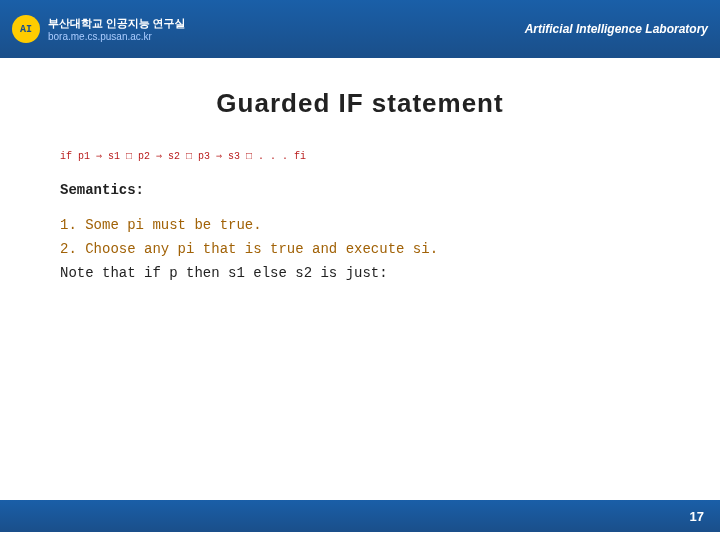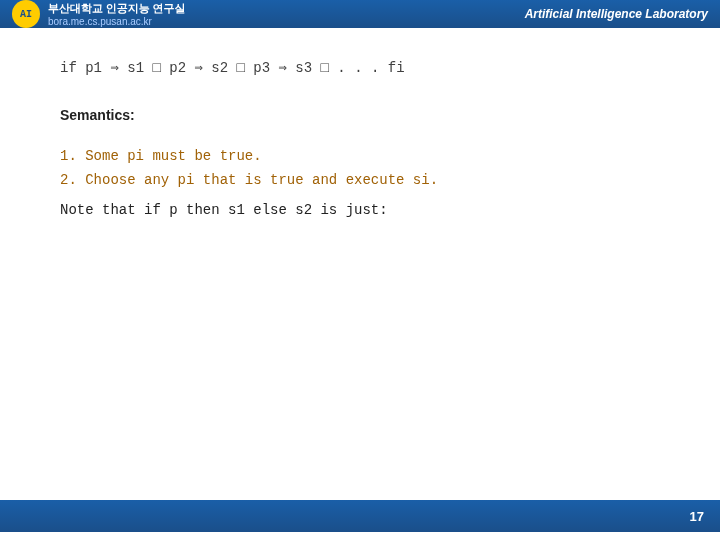--- a/index.html
+++ b/index.html
@@ -9,21 +9,21 @@
       height: 540px;
       background: #ffffff;
       font-family: 'Courier New', Courier, monospace;
       overflow: hidden;
       position: relative;
     }
 
     
     .header-bar {
       width: 100%;
-      height: 28px;
+      height: 58px;
       background: linear-gradient(to bottom, #1a5fa8, #1a4f8a);
       display: flex;
       align-items: center;
       justify-content: space-between;
       padding: 0 12px;
       position: relative;
     }
 
     .header-left {
       display: flex;
@@ -99,47 +99,47 @@
       font-size: 26px;
       font-weight: bold;
       color: #222222;
       text-align: center;
       margin-bottom: 30px;
       letter-spacing: 1px;
     }
 
     .code-line {
       font-family: 'Courier New', Courier, monospace;
-      font-size: 14px;
-      color: #404040;
-      margin-bottom: 24px;
+      font-size: 10px;
+      color: #b91c1c;
+      margin-bottom: 14px;
       line-height: 1.5;
     }
 
     .semantics-section {
       margin-top: 4px;
     }
 
     .semantics-title {
-      font-family: Liberation Sans, sans-serif;
+      font-family: Liberation Mono, monospace;
       font-size: 14px;
       font-weight: bold;
       color: #222222;
-      margin-bottom: 22px;
+      margin-bottom: 16px;
     }
 
     .semantics-item {
       font-family: 'Courier New', Courier, monospace;
       font-size: 14px;
       color: #a16207;
       line-height: 1.7;
     }
 
     .note-section {
-      margin-top: 6px;
+      margin-top: 0;
     }
 
     .note-line {
       font-family: 'Courier New', Courier, monospace;
       font-size: 14px;
       color: #222222;
       line-height: 1.7;
     }
   </style>
 </head>
@@ -153,20 +153,21 @@
     <div>
       <div class="header-korean">부산대학교 인공지능 연구실</div>
       <div class="header-url">bora.me.cs.pusan.ac.kr</div>
     </div>
   </div>
   <div class="header-right">Artificial Intelligence Laboratory</div>
 </div>
 
 <div class="main-content">
 
+  <div class="slide-title">Guarded  IF  statement</div>
 
   <div class="code-line">
     <span>if p1 ⇒ s1 □ p2 ⇒ s2 □ p3 ⇒ s3 □ . . . fi</span>
   </div>
 
   <div class="semantics-section">
     <div class="semantics-title">Semantics:</div>
     <div class="semantics-item">1. Some pi must be true.</div>
     <div class="semantics-item">2. Choose any pi that is true and execute si.</div>
   </div>

